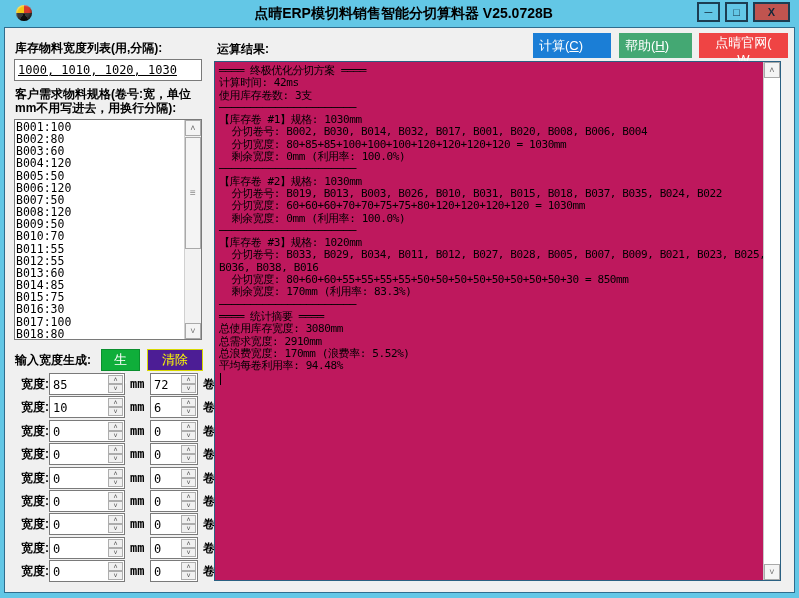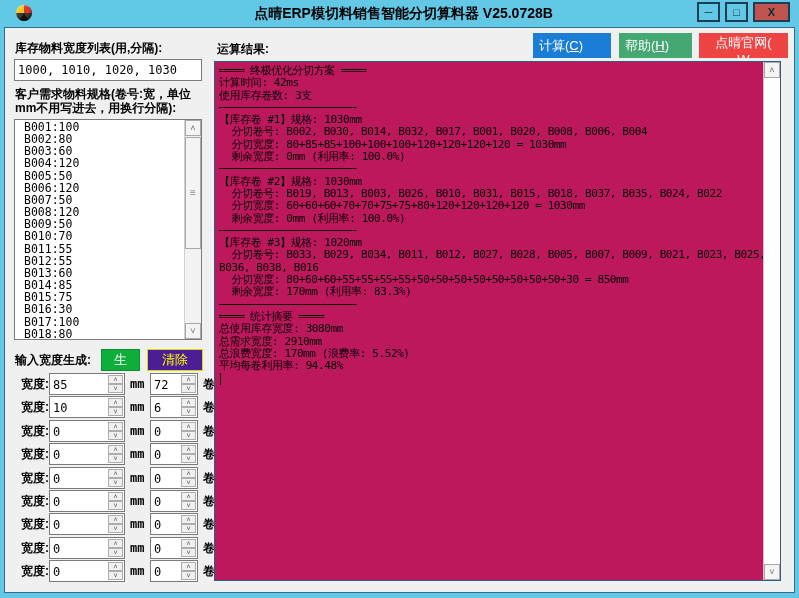--- a/index.html
+++ b/index.html
@@ -14,25 +14,25 @@
   .win-controls{position:absolute;top:2px;right:9px;display:flex;gap:5px;align-items:flex-start;}
   .wc-btn{height:20px;border:2px solid #1c3d52;display:flex;align-items:center;justify-content:center;
     font-size:11px;font-weight:bold;color:#10283a;background:transparent;cursor:default;}
   .wc-min,.wc-max{width:23px;}
   .wc-close{width:37px;background:#c0544f;}
   .client{position:absolute;left:4px;top:27px;width:791px;height:566px;background:#f0f0f0;border:1px solid #2f6d8e;}
 
   
   .lbl{position:absolute;font-size:12px;font-weight:bold;color:#000;}
   .stock-input{position:absolute;left:9px;top:31px;width:188px;height:22px;border:1px solid #7a7a7a;
-    background:#fff;font-family:"DejaVu Sans Mono",monospace;font-size:12px;padding:8px 3px;color:#000;}
+    background:#fff;font-family:"DejaVu Sans Mono",monospace;font-size:12px;padding:8px 3px;color:#000;text-decoration:underline;}
   .demand-label{left:10px;top:59px;width:192px;line-height:14px;}
   .listbox{position:absolute;left:9px;top:91px;width:188px;height:221px;background:#fff;border:1px solid #7a7a7a;overflow:hidden;}
   .lb-items{position:absolute;left:0;top:1px;right:18px;}
-  .lb-item{font-family:"DejaVu Sans Mono",monospace;font-size:11.5px;line-height:12.15px;padding-left:9px;color:#000;white-space:pre;}
+  .lb-item{font-family:"DejaVu Sans Mono",monospace;font-size:11.5px;line-height:12.15px;padding-left:1px;color:#000;white-space:pre;}
   .vscroll{position:absolute;top:0;right:0;bottom:0;width:17px;background:#f2f2f2;border-left:1px solid #d0d0d0;}
   .vs-btn{position:absolute;left:0;right:0;height:16px;background:#f4f4f4;border:1px solid #a9a9a9;
     color:#707070;font-size:9px;line-height:14px;text-align:center;}
   .vs-up{top:0;} .vs-down{bottom:0;}
   .vs-thumb{position:absolute;left:0;right:0;background:#f4f4f4;border:1px solid #a9a9a9;}
   .vs-grip{position:absolute;left:0;right:0;top:50%;margin-top:-6px;text-align:center;color:#8a8a8a;font-size:10px;line-height:12px;}
   .gen-row-label{left:10px;top:324px;}
   .btn{position:absolute;border:0;font-size:13px;text-align:center;cursor:default;}
   .btn-generate{left:96px;top:321px;width:39px;height:22px;background:#0fae3a;color:#fff;border:1px solid #0a8f2e;}
   .btn-clear{left:142px;top:321px;width:56px;height:22px;background:#4c1d95;color:#ffff00;border:1px solid #d8d800;}

